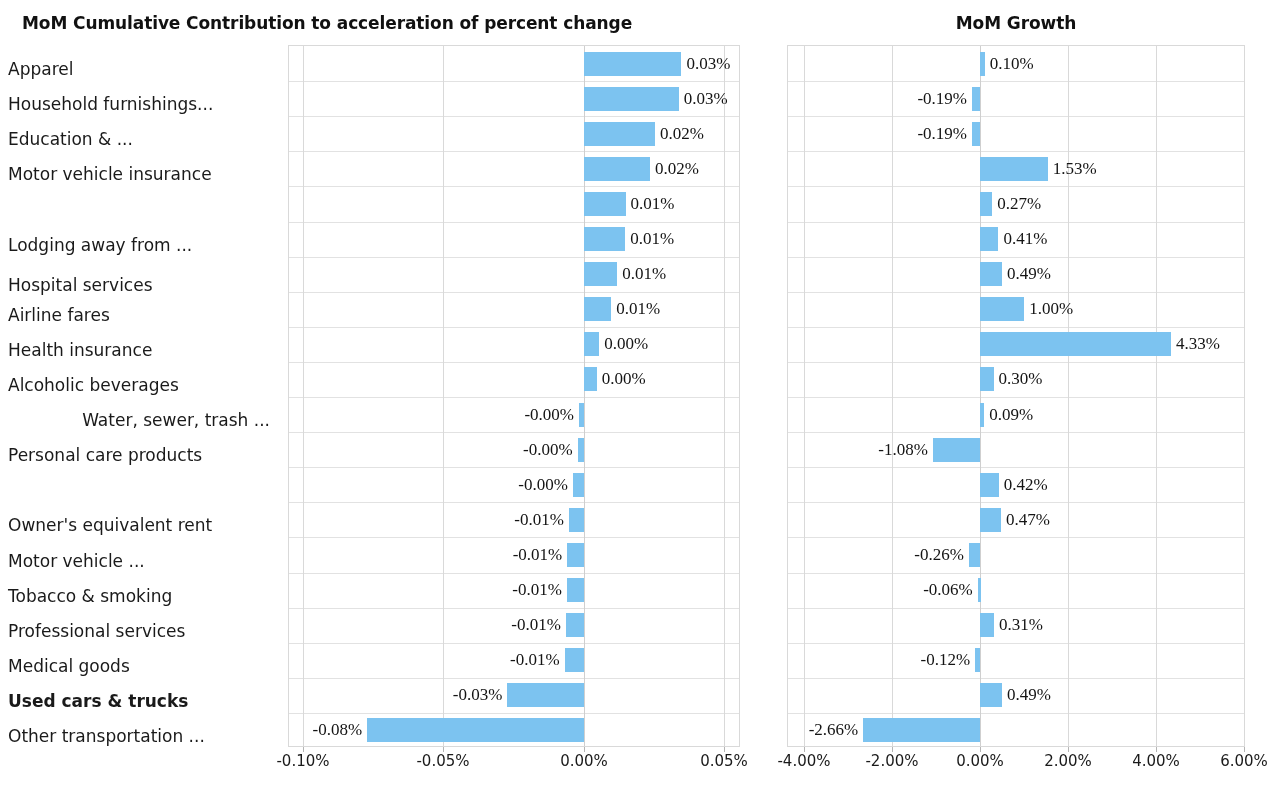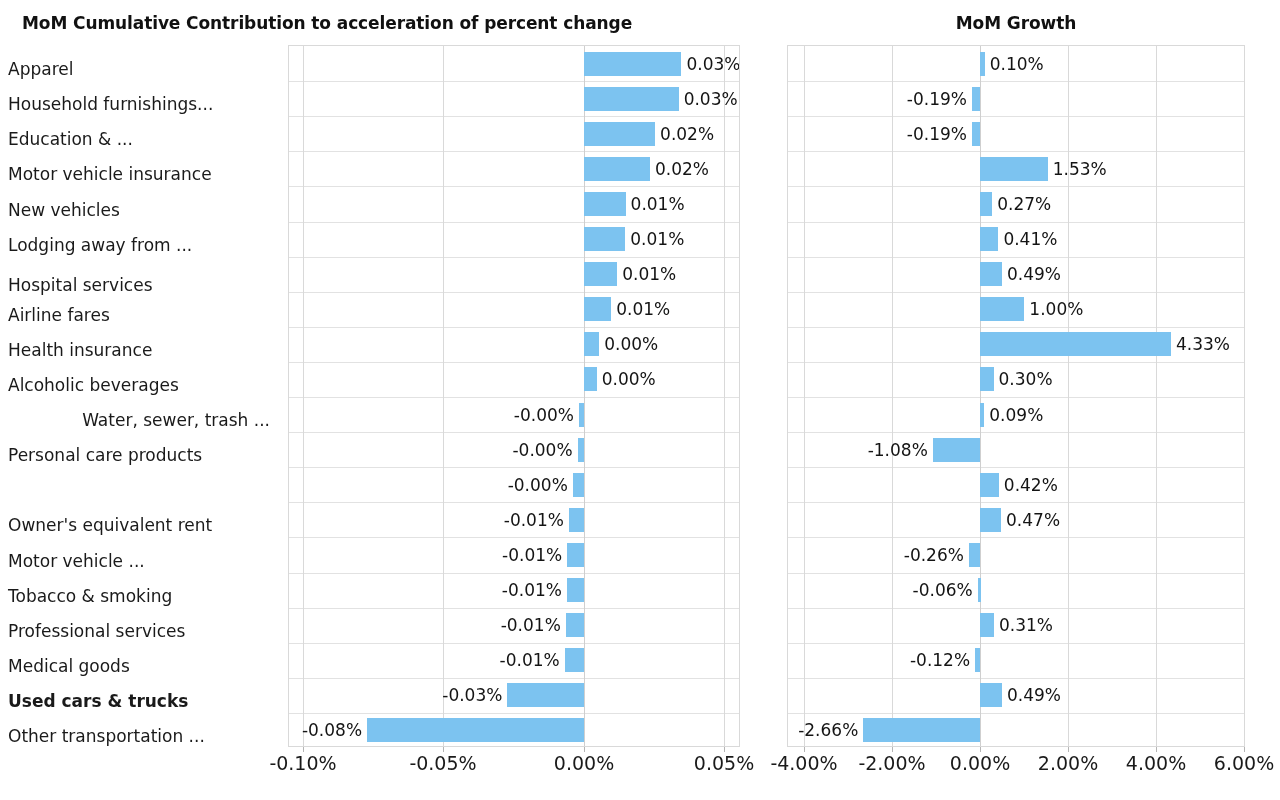--- a/index.html
+++ b/index.html
@@ -45,21 +45,21 @@
     position:absolute;
     top:45px;
     height:702px;
     background:#ffffff;
     border:1px solid #d9d9d9;
     box-sizing:border-box;
   }
   #panel-left{left:288px;width:452px;}
   #panel-right{left:787px;width:458px;}
 
-  .plot-inner{position:absolute;left:0;top:0;right:0;bottom:0;overflow:hidden;}
+  .plot-inner{position:absolute;left:0;top:0;right:0;bottom:0;overflow:hidden;font-family:Liberation Serif, serif;}
 
   .gridline-v{
     position:absolute;top:0;bottom:0;width:1px;
     background:#d9d9d9;
   }
   .gridline-h{
     position:absolute;left:0;right:0;height:1px;
     background:#e2e2e2;
   }
 
@@ -76,21 +76,21 @@
     font-size:17px;
     color:#141414;
     white-space:nowrap;
   }
   .bar-label.pos{text-align:left;padding-left:5px;}
   .bar-label.neg{text-align:right;padding-right:5px;}
 
   
   .tick-label{
     position:absolute;
-    font-size:19px;
+    font-size:15px;
     color:#1a1a1a;
     white-space:nowrap;
     transform:translateX(-50%);
     top:752px;
   }
   .tick-mark{
     position:absolute;
     width:1px;height:5px;
     background:#b5b5b5;
     top:747px;
@@ -103,21 +103,20 @@
 
   <div class="chart-title" id="title-left">MoM Cumulative Contribution to acceleration of percent change</div>
 
   <div class="chart-title" id="title-right">MoM Growth</div>
 
   <div id="cat-col">
       <div class="cat-label" style="top: 13.1px;">Apparel</div>
       <div class="cat-label" style="top: 48.2px;">Household furnishings...</div>
       <div class="cat-label" style="top: 83.3px;">Education &amp; ...</div>
       <div class="cat-label" style="top: 118.4px;">Motor vehicle insurance</div>
-      <div class="cat-label" style="top: 153.5px;">New vehicles</div>
       <div class="cat-label" style="top: 188.6px;">Lodging away from ...</div>
       <div class="cat-label" style="top: 229px;">Hospital services</div>
       <div class="cat-label" style="top: 258.8px;">Airline fares</div>
       <div class="cat-label" style="top: 293.9px;">Health insurance</div>
       <div class="cat-label" style="top: 329px;">Alcoholic beverages</div>
       <div class="cat-label" style="top: 364.1px; text-align: right;">Water, sewer, trash ...</div>
       <div class="cat-label" style="top: 399.2px;">Personal care products</div>
       <div class="cat-label" style="top: 469.4px;">Owner's equivalent rent</div>
       <div class="cat-label" style="top: 504.5px;">Motor vehicle ...</div>
       <div class="cat-label" style="top: 539.6px;">Tobacco &amp; smoking</div>

